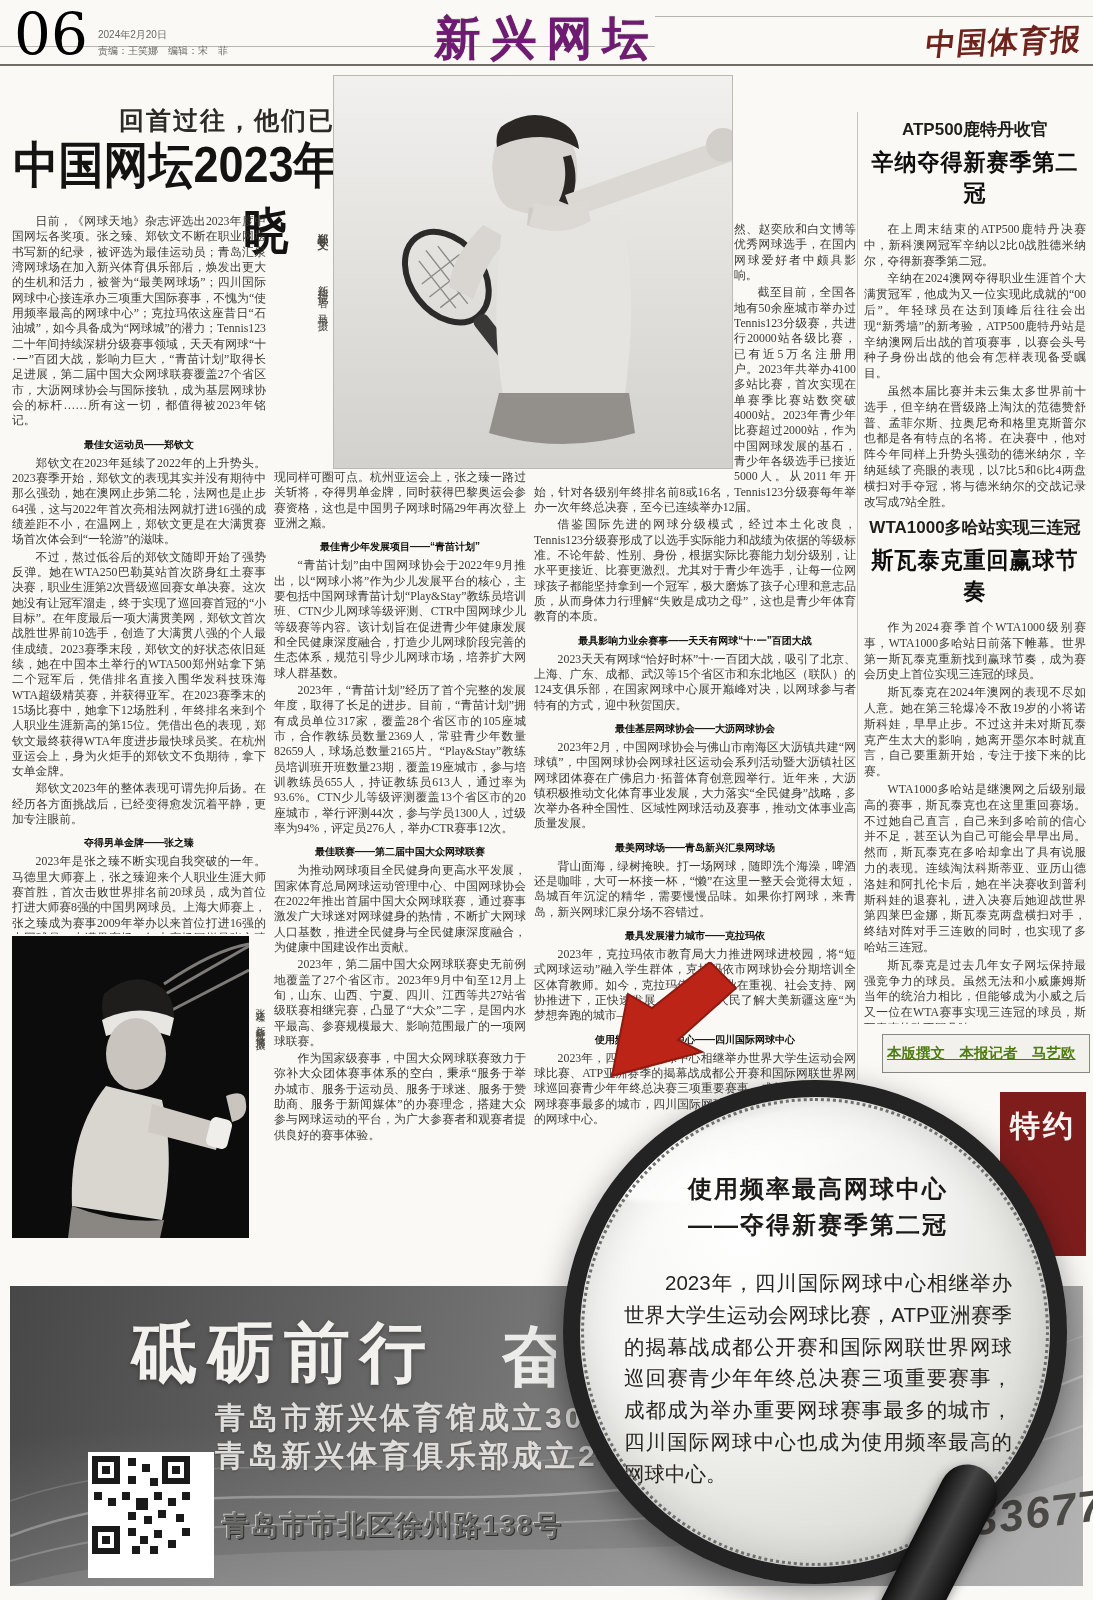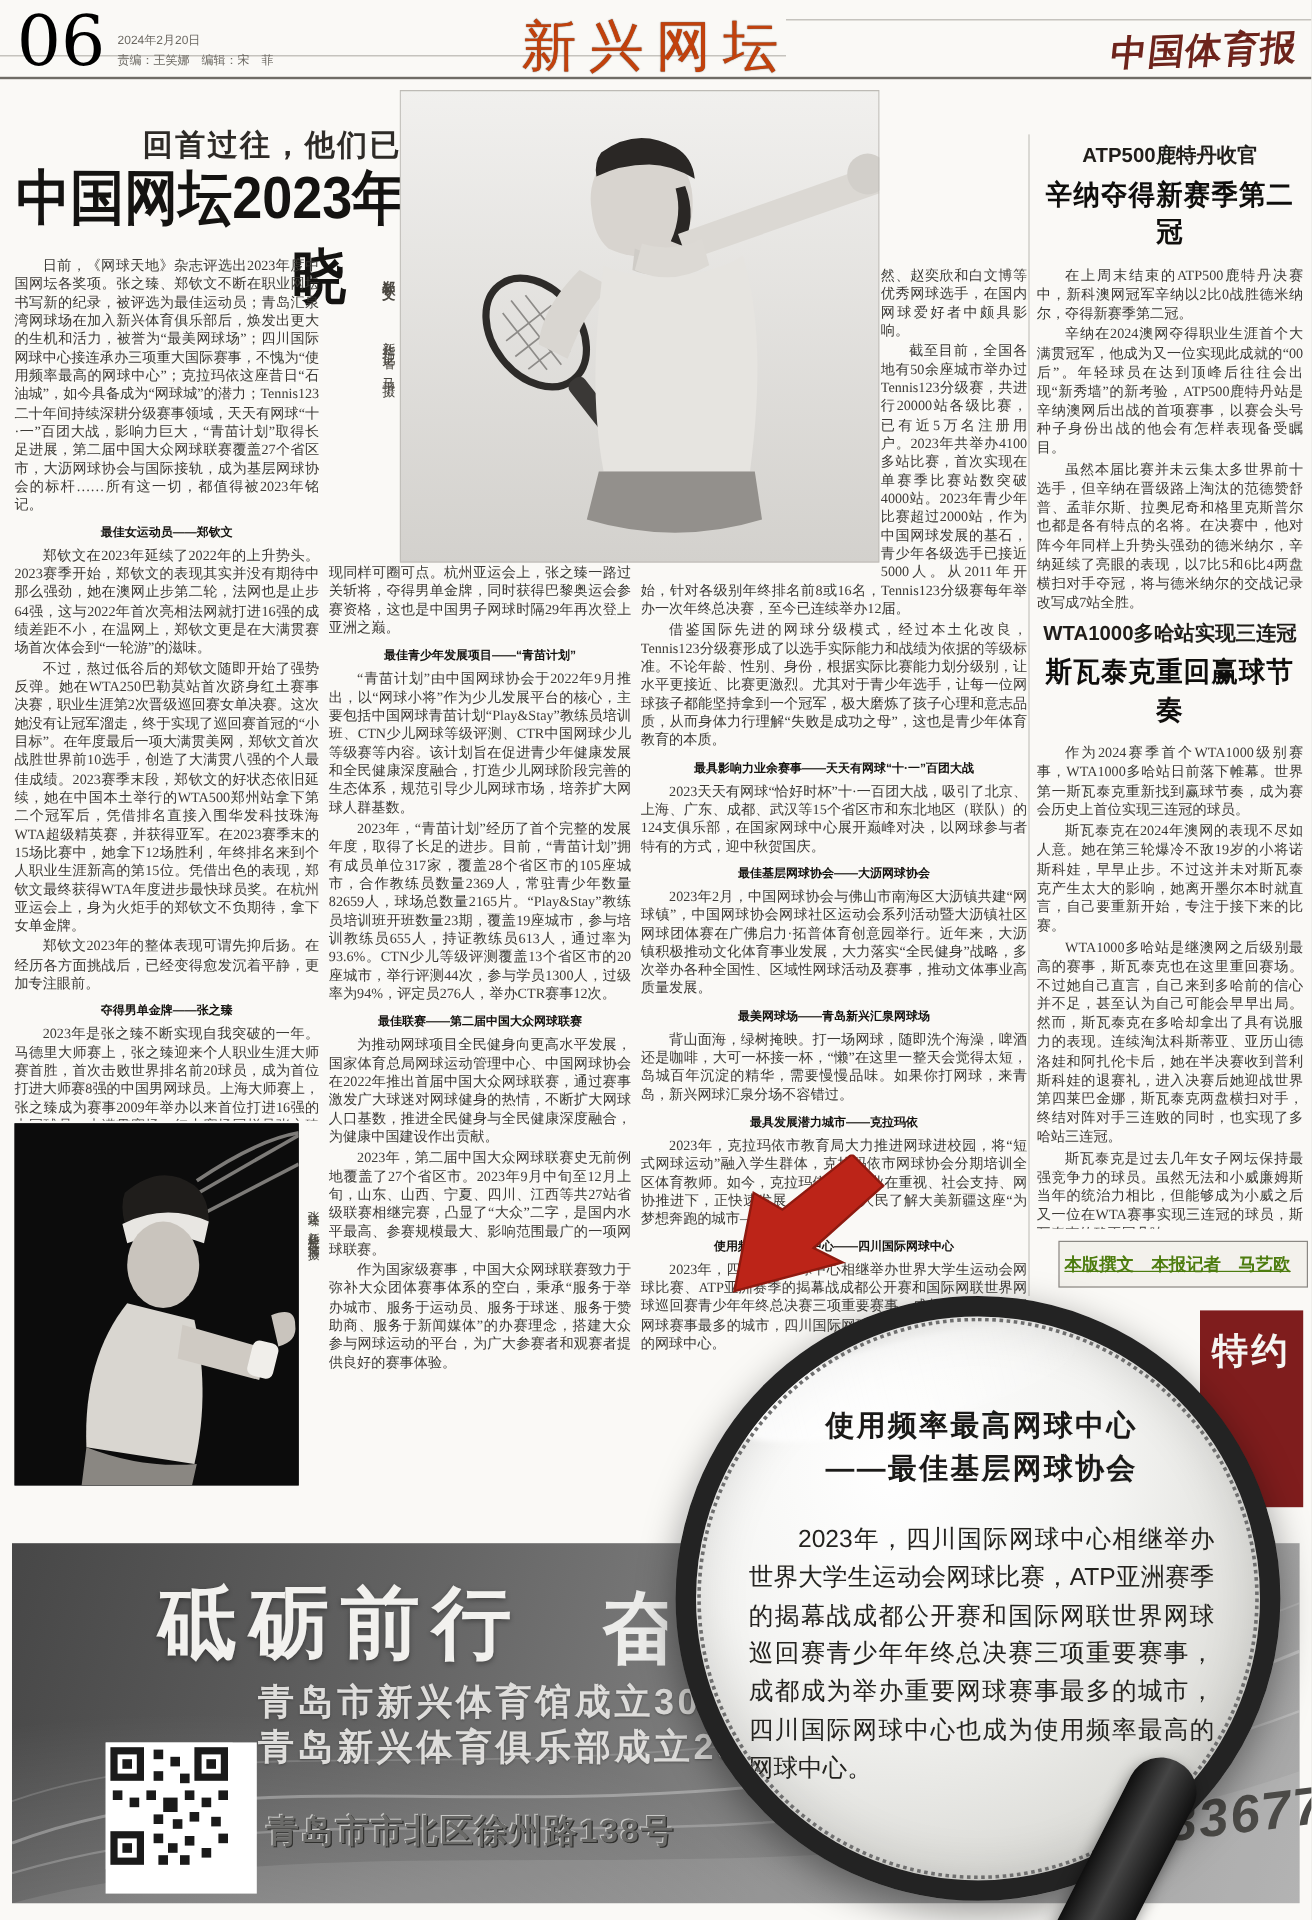--- a/index.html
+++ b/index.html
@@ -8,21 +8,21 @@
   
   .rule{position:absolute;background:#b9b6b0;}
   #rule-left{left:0;top:46px;width:655px;height:1px;}
   #rule-right{left:655px;top:16px;width:438px;height:1px;}
   #rule-bottom{left:0;top:64px;width:1093px;height:2px;background:#6f6c66;}
   #page-number{position:absolute;left:14px;top:0px;font-family:"DejaVu Serif",serif;
         font-size:58px;color:#000000;font-weight:400;}
   #date-block{position:absolute;left:98px;top:27px;font-size:10px;color:#6b6862;
         line-height:1.55;font-family:"Liberation Sans",sans-serif;}
   #section-title{position:absolute;left:0;right:0;top:8px;text-align:center;font-size:46px;
-        font-weight:normal;color:#c2410c;letter-spacing:10px;text-shadow:0 0 1px #36312b;}
+        font-weight:bold;color:#701a75;letter-spacing:10px;text-shadow:0 0 1px #36312b;}
   #masthead{position:absolute;right:12px;top:22px;font-size:30px;font-weight:bold;color:#6e241c;
         font-family:"DejaVu Serif",serif;transform:skewX(-8deg) rotate(-2deg);letter-spacing:1px;}
   
   #kicker{position:absolute;left:10px;top:104px;width:515px;text-align:center;font-size:25px;
         font-weight:bold;color:#2e2b27;letter-spacing:2px;}
   #headline{position:absolute;left:5px;top:138px;width:522px;text-align:center;font-size:45px;
         font-weight:bold;color:#141311;font-family:"Liberation Sans",sans-serif;transform:scaleY(1.1);}
   #photo1{position:absolute;left:333px;top:75px;width:400px;height:394px;overflow:hidden;}
   #photo1-caption{position:absolute;left:299px;top:224px;height:250px;width:30px;
         writing-mode:vertical-rl;text-orientation:upright;font-size:11px;color:#4a4740;
@@ -290,21 +290,21 @@
     <div id="banner-address">青岛市市北区徐州路138号</div>
   </div>
 
   <div id="phone-partial">336777</div>
 
   <div id="magnifier">
     <div id="mag-shine"></div>
     <div class="mag-content">
       <div class="mag-title">
         <div>使用频率最高网球中心</div>
-        <div>——最佳基层网球协会</div>
+        <div>——夺得新赛季第二冠</div>
       </div>
       <div class="mag-body">2023年，四川国际网球中心相继举办世界大学生运动会网球比赛，ATP亚洲赛季的揭幕战成都公开赛和国际网联世界网球巡回赛青少年年终总决赛三项重要赛事，成都成为举办重要网球赛事最多的城市，四川国际网球中心也成为使用频率最高的网球中心。</div>
     </div>
   </div>
   <div id="mag-handle"></div>
 
   <svg id="red-arrow" width="140" height="118" viewBox="0 0 140 118">
     <polygon points="112,0 138,26 80,78 104,90 14,114 30,32 54,46" fill="#bc2418" stroke="#8e1a10" stroke-width="2"></polygon>
   </svg>
 

